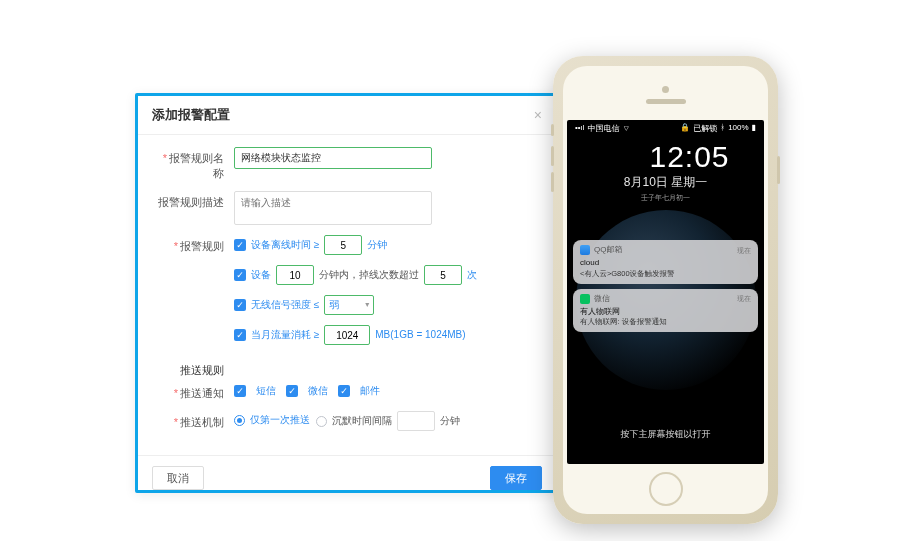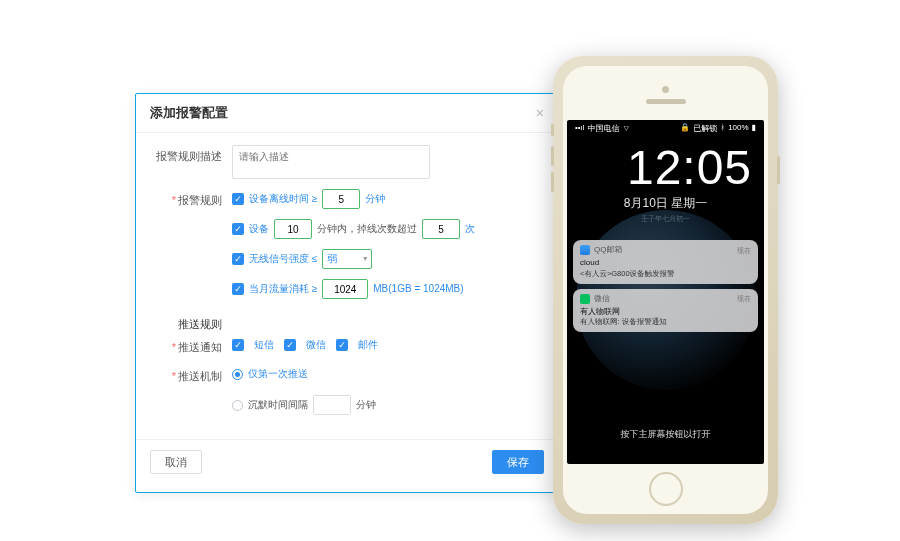--- a/index.html
+++ b/index.html
@@ -1,19 +1,19 @@
 <!DOCTYPE html>
 <html><head>
 <meta charset="utf-8">
 <style>
 * { margin: 0; padding: 0; box-sizing: border-box; }
 body { font-family: "Microsoft YaHei", -apple-system, sans-serif; background: #fff; width: 900px; height: 541px; position: relative; overflow: hidden; }
 
 
-.dialog { position: absolute; left: 135px; top: 93px; width: 424px; height: 400px; background: #fff; border: 1px solid #0ea5e9; border-radius: 2px; box-shadow: 0 2px 12px rgba(0,0,0,0.08); }
+.dialog { position: absolute; left: 135px; top: 93px; width: 424px; height: 400px; background: #fff; border: 3px solid #0ea5e9; border-radius: 2px; box-shadow: 0 2px 12px rgba(0,0,0,0.08); }
 .dialog-head { display: flex; justify-content: space-between; align-items: center; padding: 10px 14px; border-bottom: 1px solid #eee; }
 .dialog-title { font-size: 13px; font-weight: 600; color: #333; }
 .close-x { font-size: 14px; color: #bbb; cursor: pointer; }
 .dialog-body { padding: 12px 16px 8px 16px; font-size: 11px; color: #555; }
 .row { display: flex; margin-bottom: 10px; align-items: flex-start; }
 .row-label { width: 80px; text-align: right; padding-right: 10px; padding-top: 4px; font-size: 11px; color: #555; flex-shrink: 0; }
 .row-label .req { color: #f56c6c; margin-right: 2px; }
 .row-content { flex: 1; display: flex; flex-wrap: wrap; gap: 6px 6px; align-items: center; line-height: 1.8; }
 
 .input-lg { width: 198px; height: 22px; border: 1px solid #4dba69; border-radius: 2px; padding: 0 6px; font-size: 10px; color: #333; outline: none; }
@@ -39,21 +39,21 @@
 
 .phone { position: absolute; right: 122px; top: 56px; width: 225px; height: 468px; background: linear-gradient(145deg,#e7e0cd,#d6cdb1); border-radius: 30px; padding: 10px; box-shadow: 0 6px 24px rgba(0,0,0,0.25); }
 .phone-inner { background: #f9f6ec; width: 100%; height: 100%; border-radius: 24px; padding: 4px; }
 .phone-top { height: 50px; display: flex; flex-direction: column; align-items: center; justify-content: center; gap: 6px; }
 .speaker { width: 40px; height: 5px; background: #cac3ad; border-radius: 3px; }
 .camera { width: 7px; height: 7px; background: #cac3ad; border-radius: 50%; }
 .screen { width: 100%; height: 344px; background: #000; border-radius: 2px; overflow: hidden; position: relative; color: #fff; }
 .statusbar { display: flex; justify-content: space-between; align-items: center; padding: 3px 8px 0 8px; font-size: 8px; }
 .statusbar .left, .statusbar .right { display: flex; align-items: flex-start; gap: 3px; }
 .clock-area { text-align: center; margin-top: 6px; }
-.clock { font-size: 48px; font-weight: 200; letter-spacing: 1px; padding-left: 48px; }
+.clock { font-size: 30px; font-weight: 200; letter-spacing: 1px; padding-left: 48px; }
 .date { font-size: 12px; margin-top: 0px; opacity: .9; }
 .subdate { font-size: 7px; opacity: .6; margin-top: 2px; }
 .earth { position: absolute; top: 90px; left: 50%; transform: translateX(-50%); width: 180px; height: 180px; border-radius: 50%; background: radial-gradient(circle at 40% 35%, #4a6b8a 0%, #1e3a52 40%, #000 80%); opacity: .6; }
 .notifs { position: absolute; top: 120px; left: 6px; right: 6px; display: flex; flex-direction: column; gap: 5px; }
 .notif { background: rgba(210,210,212,0.9); border-radius: 8px; padding: 5px 7px; color: #222; font-size: 8px; line-height: 1.35; }
 .notif-head { display: flex; align-items: center; gap: 4px; margin-bottom: 2px; }
 .notif-icon { width: 10px; height: 10px; border-radius: 2px; display: inline-block; }
 .icon-qq { background: linear-gradient(#3fa0f4,#1e7be0); }
 .icon-sms { background: #34c759; }
 .icon-wechat { background: #07c160; }
@@ -73,20 +73,26 @@
 </head>
 <body>
 
 <div class="dialog">
   <div class="dialog-head">
     <span class="dialog-title">添加报警配置</span>
     <span class="close-x">×</span>
   </div>
   <div class="dialog-body">
 
+    <div class="row">
+      <div class="row-label"><span class="req">*</span><span>报警规则名称</span></div>
+      <div class="row-content">
+        <input class="input-lg" value="网络模块状态监控" style="">
+      </div>
+    </div>
 
     <div class="row">
       <div class="row-label"><span>报警规则描述</span></div>
       <div class="row-content">
         <textarea class="textarea" placeholder="请输入描述" style=""></textarea>
       </div>
     </div>
 
     <div class="row">
       <div class="row-label"><span class="req">*</span><span>报警规则</span></div>
@@ -134,21 +140,21 @@
           <span>短信</span>
         <span class="cb">✓</span>
           <span>微信</span>
         <span class="cb">✓</span>
           <span>邮件</span>
       </div>
     </div>
 
     <div class="row">
       <div class="row-label"><span class="req">*</span><span>推送机制</span></div>
-      <div class="row-content" style="flex-direction:column; align-items:flex-start;">
+      <div class="row-content" style="flex-direction:row; align-items:flex-start;">
         <div class="radio-row">
           <span class="radio checked"></span>
           <span style="color:#2d8cf0">仅第一次推送</span>
         </div>
         <div class="radio-row">
           <span class="radio"></span>
           <span>沉默时间间隔</span>
           <input class="input-minutes" style="">
           <span>分钟</span>
         </div>

